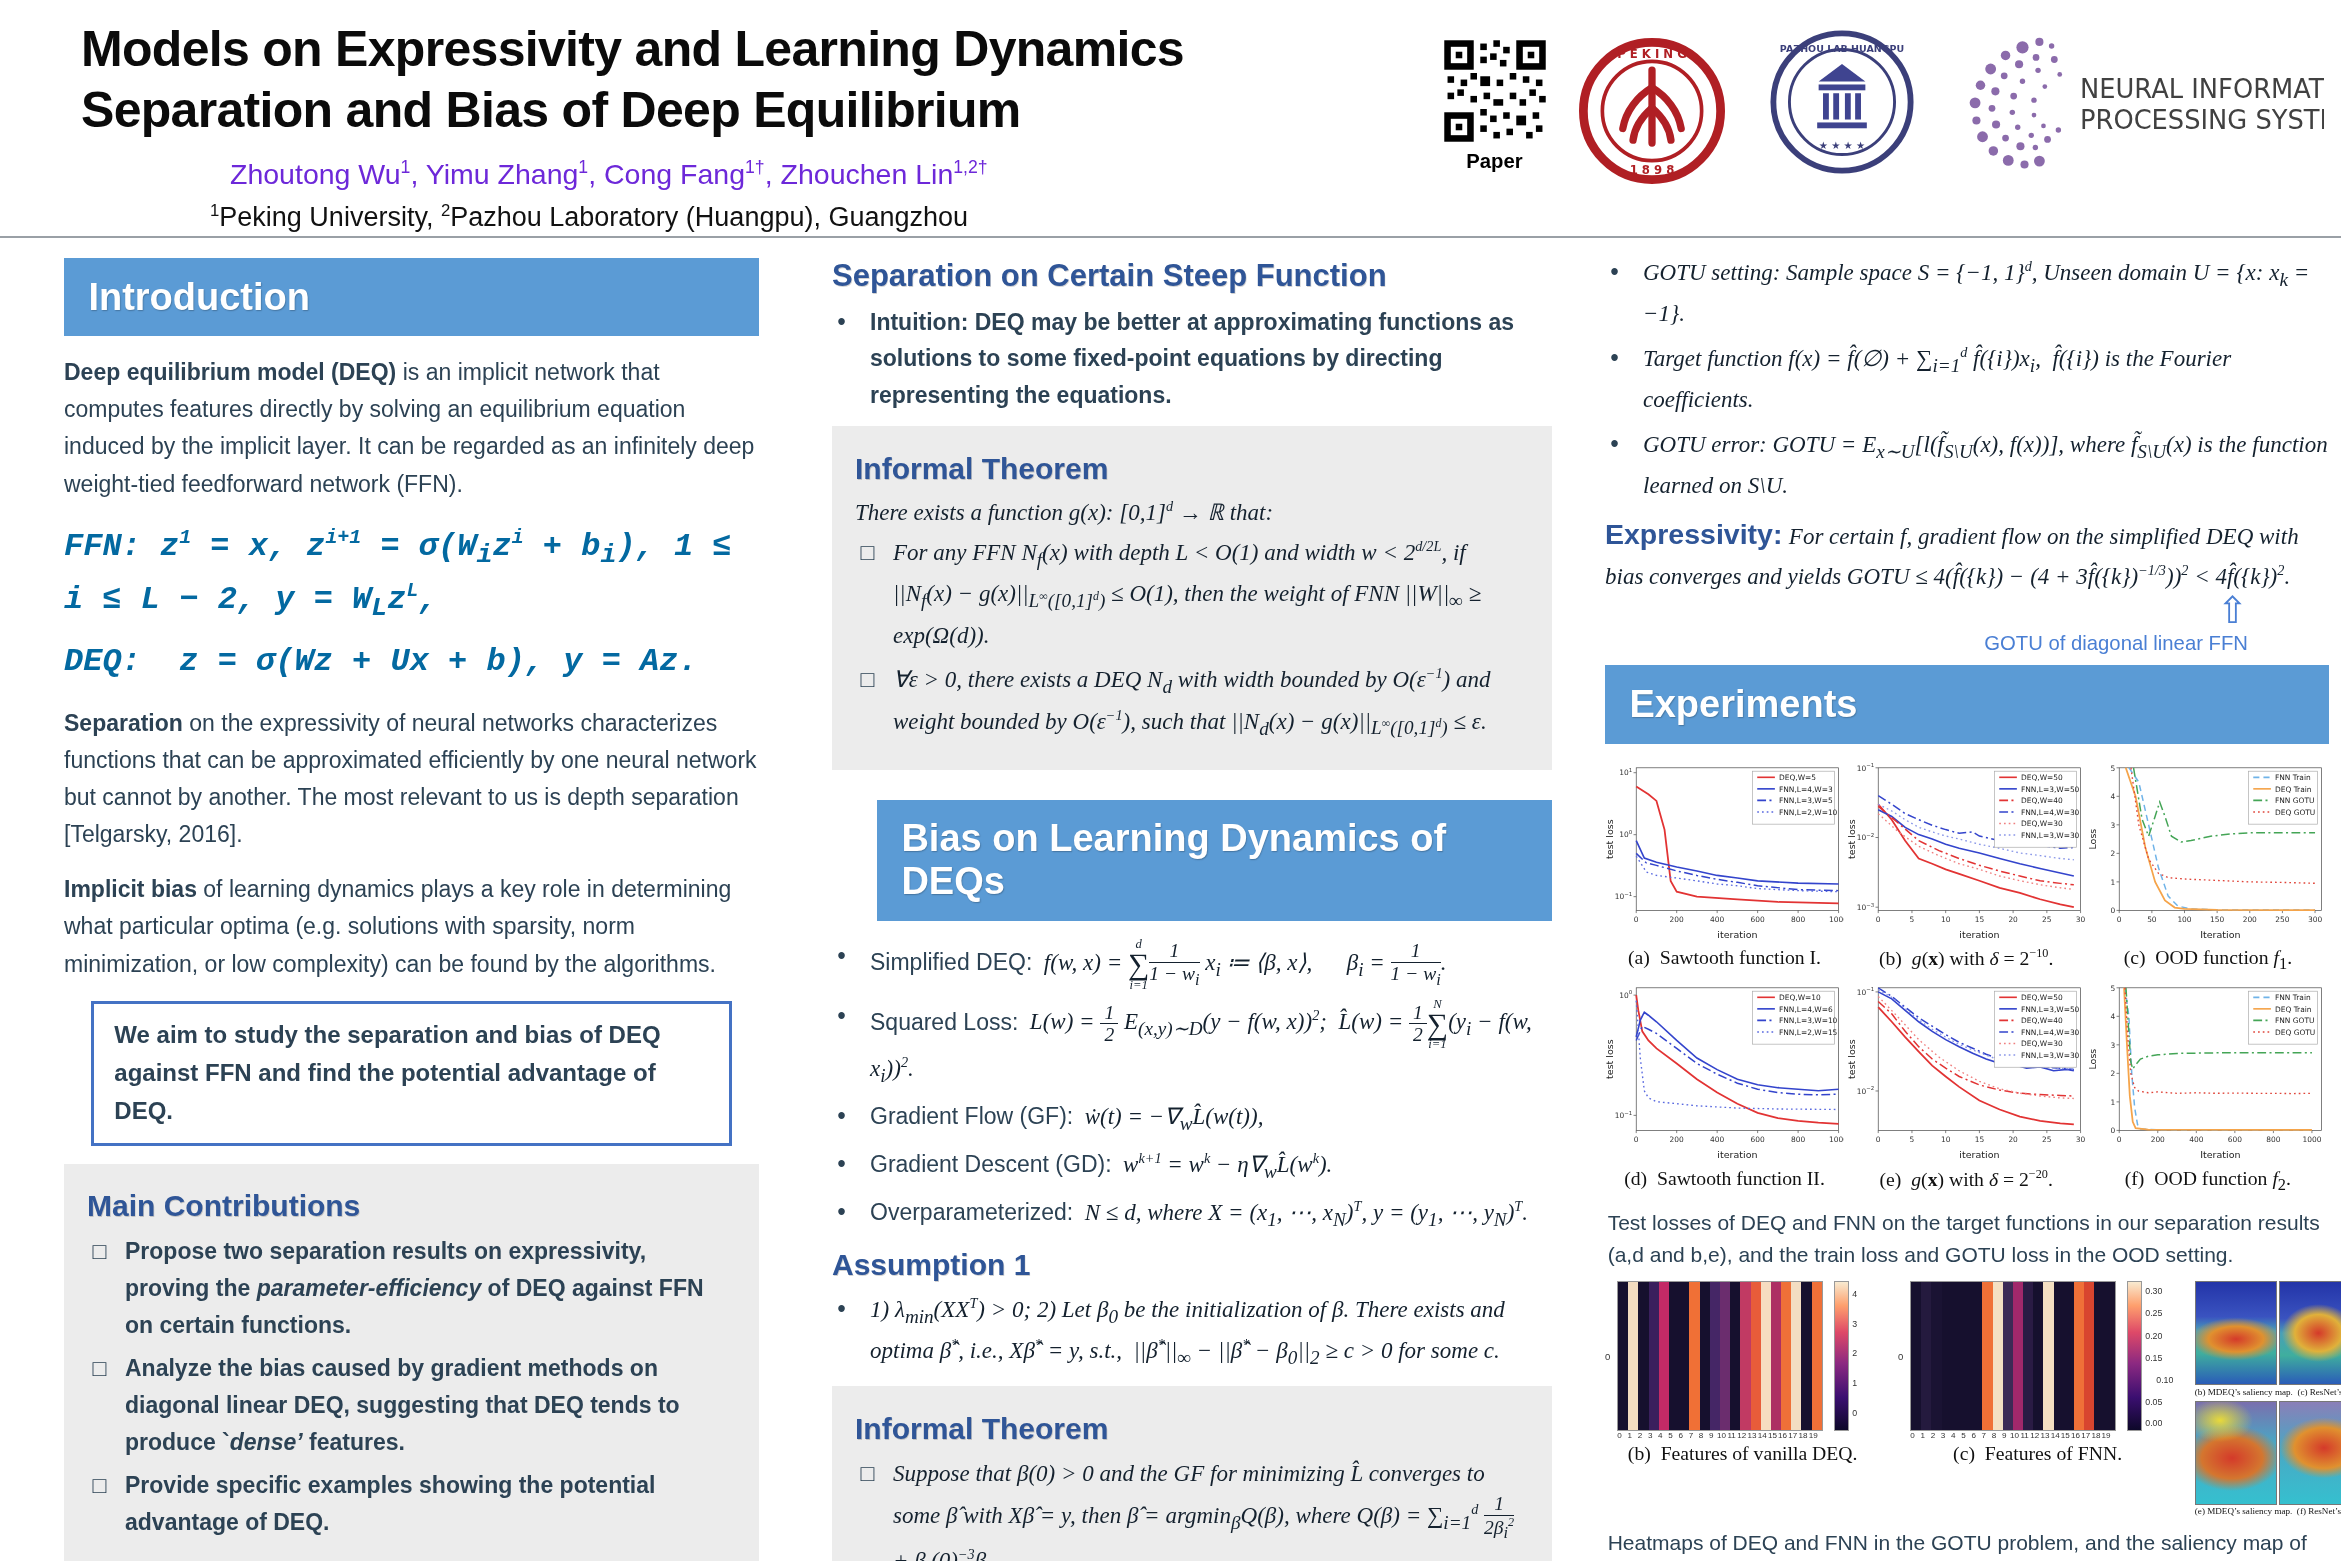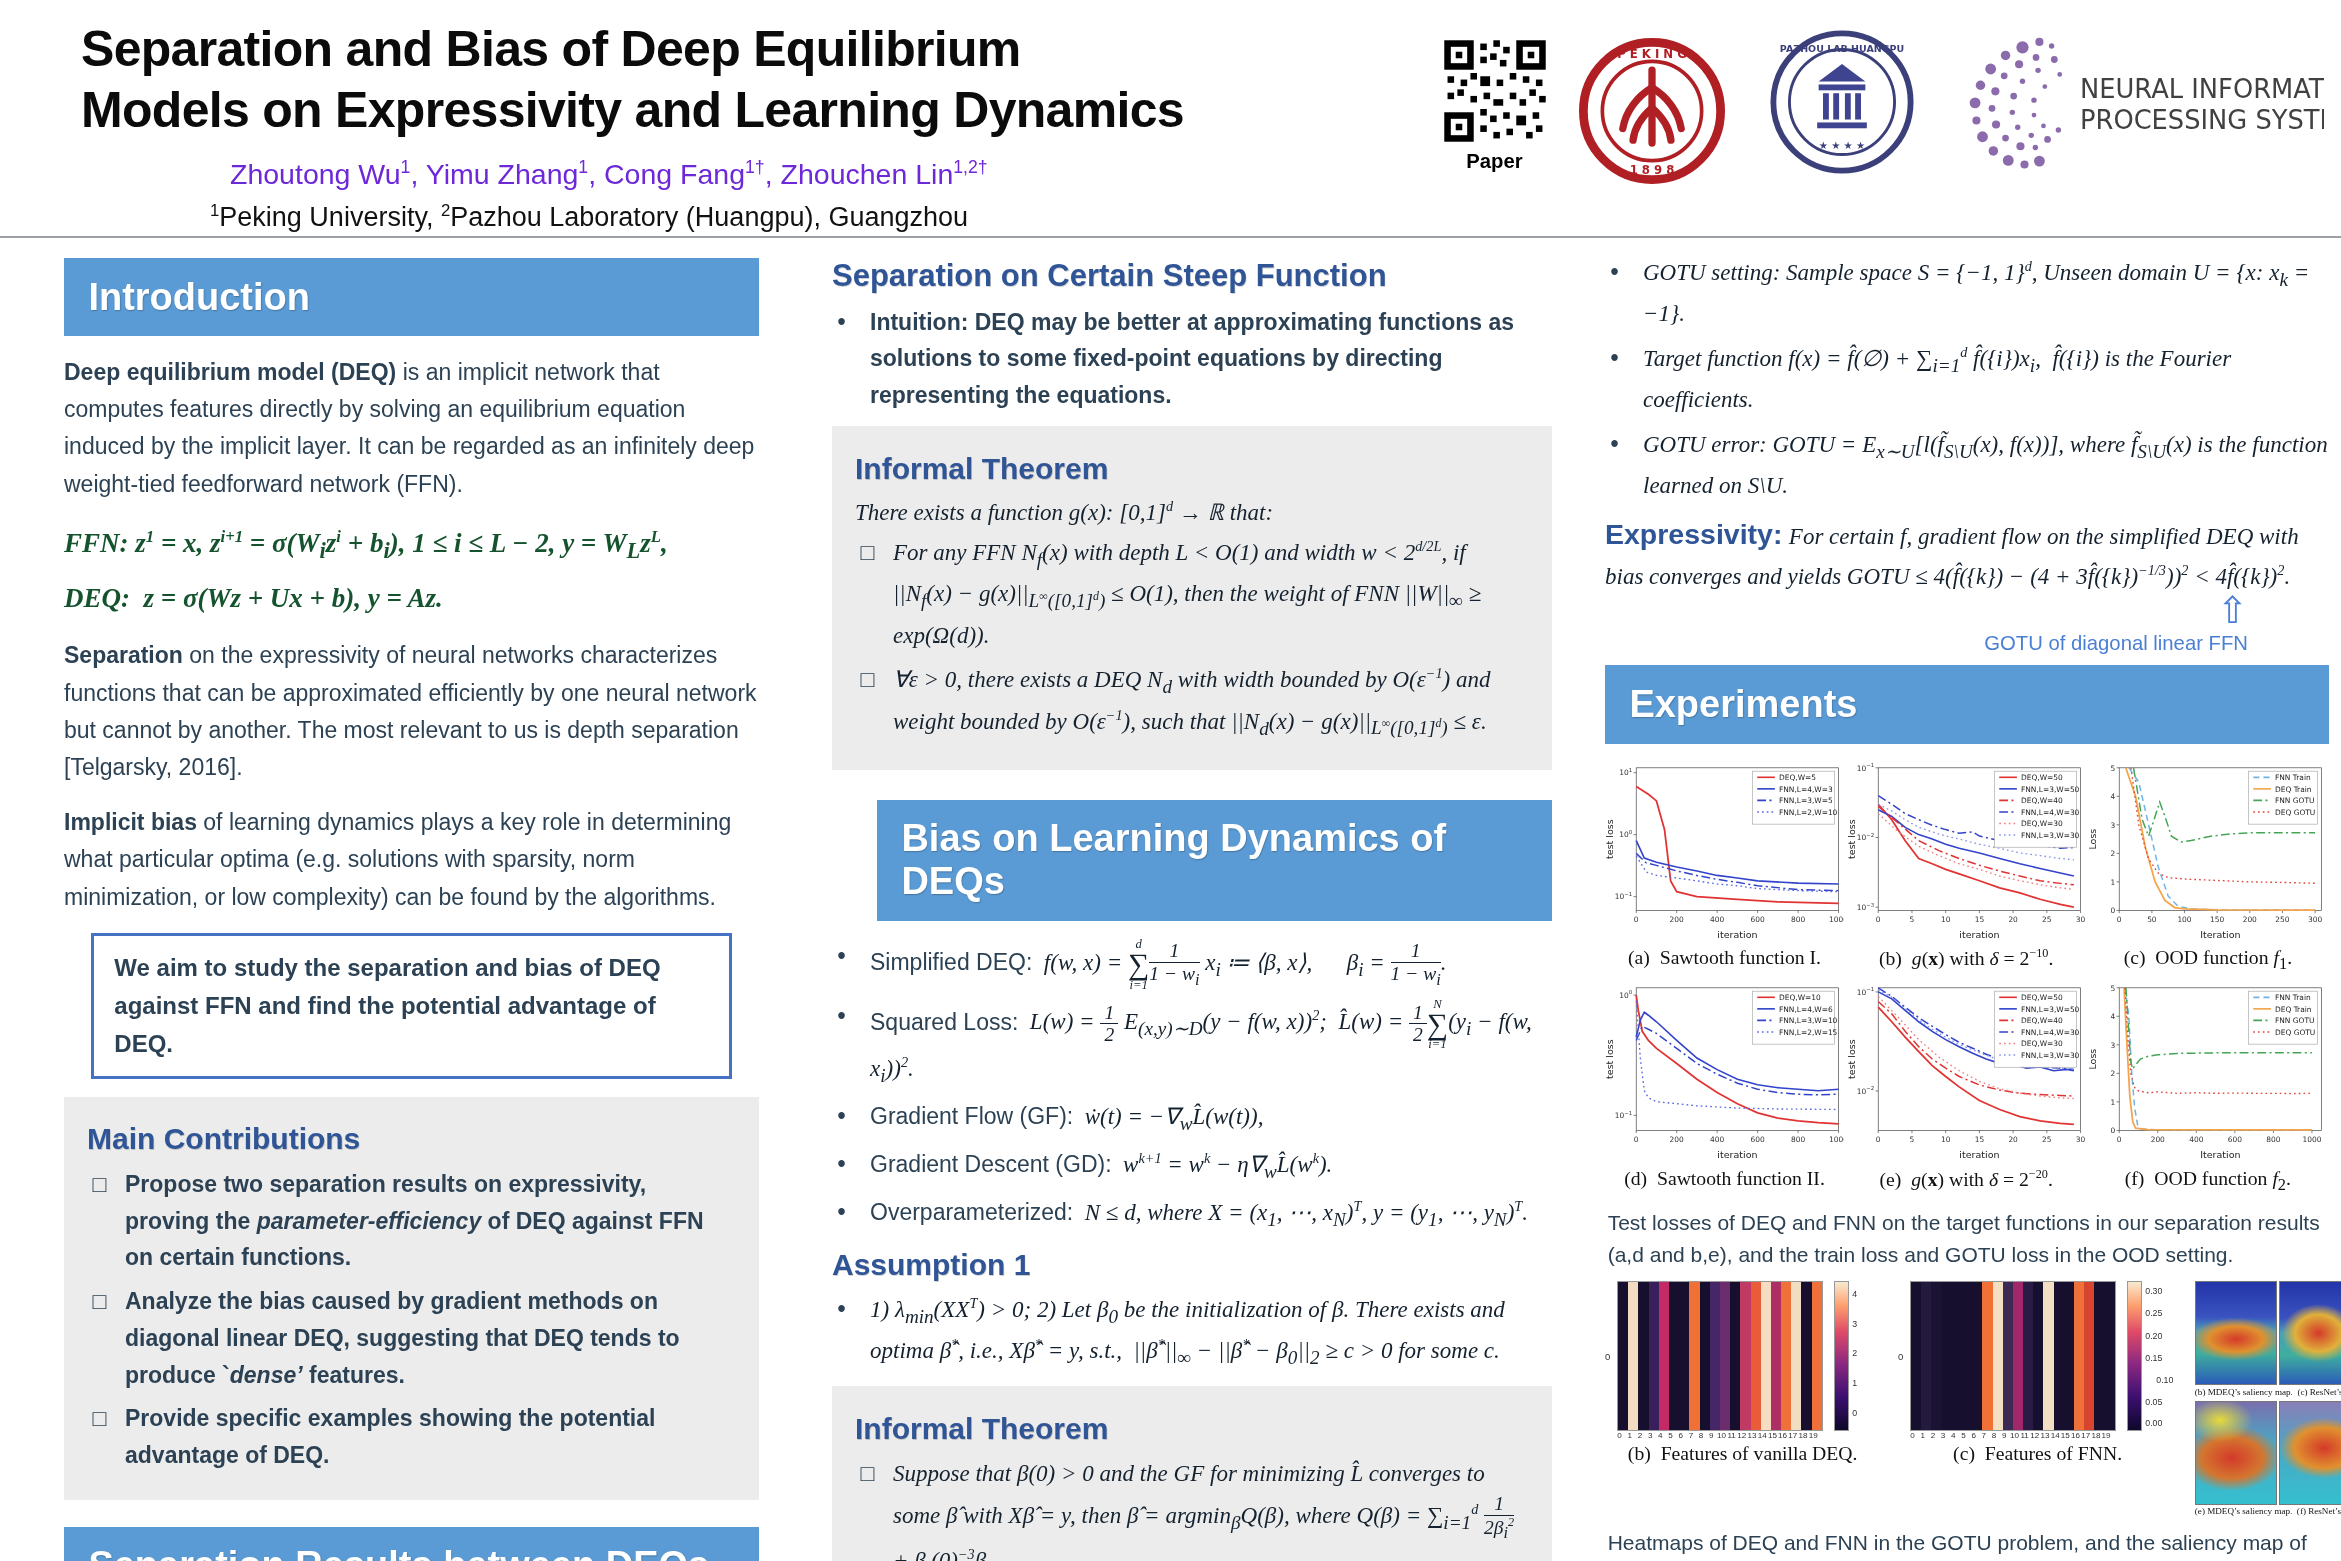--- a/index.html
+++ b/index.html
@@ -21,21 +21,21 @@
   #colR{left:1605px;width:724px;top:247px;}
   .bluebar{background:#5B9BD5;color:#fff;font-weight:700;font-size:38px;padding:17.6px 24.4px;margin-bottom:17.6px;text-shadow:0.7px 1.4px 1.4px rgba(0,0,0,.25);}
   .subhead{color:#2F5597;font-weight:700;font-size:30px;margin:12.2px 0 9.5px 0;text-shadow:0.7px 0.7px 0 rgba(0,0,0,.18);}
   .body-t{font-size:23px;line-height:1.62;}
   .graybox{background:#ECECEC;padding:13.6px 23px 19px 23px;margin:12.2px 0;}
   .aimbox{border:3.4px solid #4472C4;background:#fff;margin:17.6px 27px;padding:12.2px 20.3px;text-align:left;font-weight:700;font-size:24px;line-height:1.6;}
   ul.plain{list-style:none;margin:5.4px 0;padding:0;}
   ul.plain li{position:relative;padding-left:38px;margin:6.8px 0;font-size:23px;line-height:1.6;}
   li .mark{position:absolute;left:5.4px;top:0;font-weight:700;}
   .bold{font-weight:700;}
-  .eqline{font-family:Liberation Serif, serif;font-style:italic;font-weight:700;font-size:27px;color:#14532d;margin:9.5px 0;line-height:1.5;}
+  .eqline{font-family:Liberation Mono, monospace;font-style:italic;font-weight:700;font-size:32px;color:#0369a1;margin:9.5px 0;line-height:1.5;}
   .eq{font-family:"Liberation Serif",serif;font-style:italic;font-size:23px;color:#14212e;}
   .frac{display:inline-flex;flex-direction:column;text-align:center;vertical-align:middle;line-height:1.1;font-size:85%;}
   .frac .num{border-bottom:1.4px solid #14212e;padding:0 4.1px;}
   .bigop{display:inline-flex;flex-direction:column;align-items:center;vertical-align:middle;line-height:.95;font-style:normal;}
   .bigop .op{font-size:130%;}
   .bigop .lim{font-size:55%;font-style:italic;}
   .leadblue{color:#2F5597;font-weight:700;}
   .bigarrow{color:#5B9BD5;font-size:35px;line-height:1;}
   
   .plotrow{display:flex;gap:2.7px;margin:1.4px 0;}
@@ -69,22 +69,22 @@
   .sidenote{color:#4a7fd4;font-size:20.3px;text-align:center;line-height:1.45;}
   svg text{font-family:"DejaVu Sans",sans-serif;}
 </style>
 </head>
 <body>
 
 <div id="poster">
 
   <div id="hdr">
     <div id="title">
+      <div>Models on Expressivity and Learning Dynamics</div>
       <div>Separation and Bias of Deep Equilibrium</div>
-      <div>Models on Expressivity and Learning Dynamics</div>
     </div>
     <div id="authors">Zhoutong Wu<sup>1</sup>, Yimu Zhang<sup>1</sup>, Cong Fang<sup>1†</sup>, Zhouchen Lin<sup>1,2†</sup></div>
     <div id="affil"><sup>1</sup>Peking University, <sup>2</sup>Pazhou Laboratory (Huangpu), Guangzhou</div>
 
     <div class="logo" id="qr">
       <svg width="108" height="108" viewBox="0 0 33 33">
         <rect x="0" y="0" width="33" height="33" fill="#fff"></rect>
         <g fill="#000">
           <rect x="1" y="1" width="9" height="9"></rect>
             <rect x="23" y="1" width="9" height="9"></rect>

